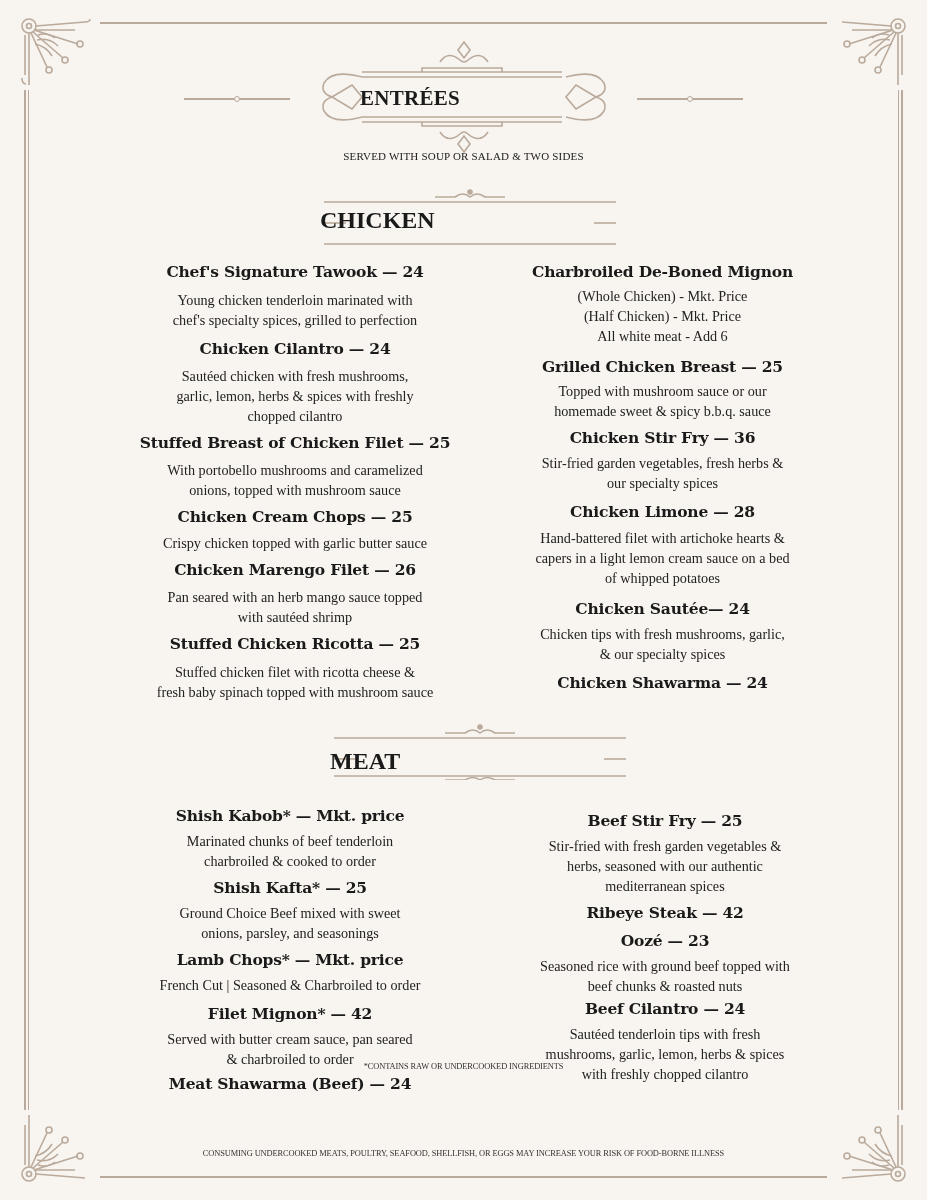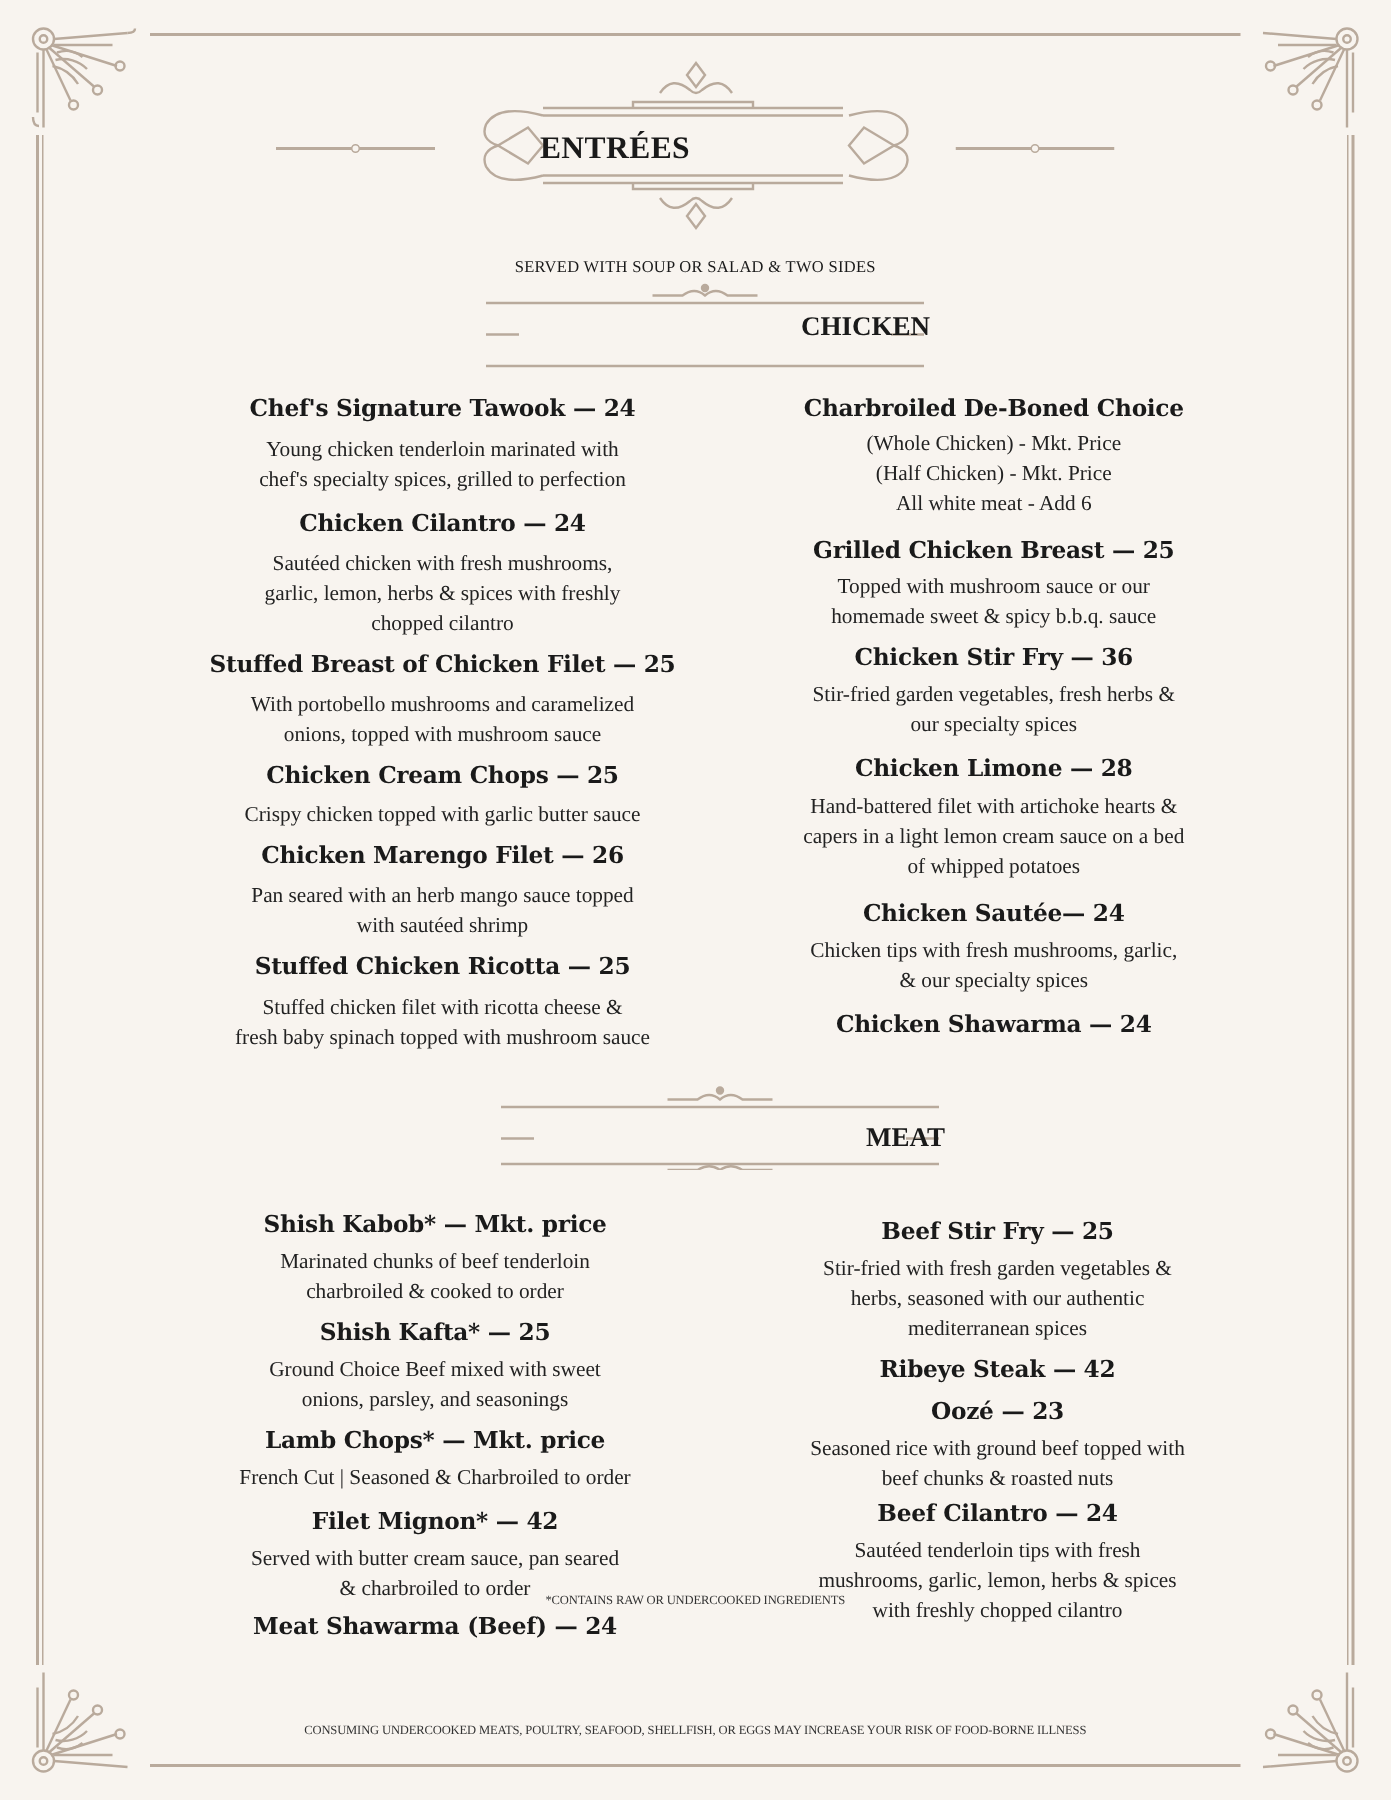--- a/index.html
+++ b/index.html
@@ -8,28 +8,28 @@
 
   .frame-line { position: absolute; background: #b9aa9c; }
   .corner { position: absolute; width: 110px; height: 110px; }
 
   .title-area { position: absolute; left: 0; top: 40px; width: 820px; height: 120px; }
   .title-text {
     position: absolute; left: 0; right: 0; top: 46px; text-align: center;
     font-family: "Liberation Serif", serif; font-weight: bold; font-size: 21px; letter-spacing: 0.3px;
   }
   .subtitle {
-    position: absolute; left: 0; right: 0; top: 172px; text-align: center;
+    position: absolute; left: 0; right: 0; top: 150px; text-align: center;
     font-family: "Liberation Serif", serif; font-size: 11px; letter-spacing: 0.2px;
   }
 
   .section-head { position: absolute; left: 320px; width: 300px; height: 58px; }
   .section-head .label {
-    position: absolute; left: 0; right: 0; top: 19px; text-align: right;
-    font-family: "Liberation Serif", serif; font-weight: bold; font-size: 18px;
+    position: absolute; left: 0; right: 0; top: 19px; text-align: left;
+    font-family: "Liberation Serif", serif; font-weight: bold; font-size: 24px;
   }
 
   .col { position: absolute; text-align: center; }
   .item { margin-bottom: 4px; }
   .item-name {
     font-family: "DejaVu Serif", serif; font-weight: bold; font-size: 15.5px;
     line-height: 22px; white-space: nowrap; letter-spacing: -0.2px;
   }
   .item-desc {
     font-family: "Liberation Serif", serif; font-size: 14.2px; line-height: 20px;
@@ -187,21 +187,21 @@
   </div>
   <div class="item">
     <div class="item-name">Stuffed Chicken Ricotta — 25</div>
     <div class="item-desc" style="margin-top:7px;">Stuffed chicken filet with ricotta cheese &amp;
 fresh baby spinach topped with mushroom sauce</div>
   </div>
 </div>
 
 <div class="col" style="left:480px; top:261px; width:365px;">
   <div class="item" style="margin-bottom:10px;">
-    <div class="item-name">Charbroiled De-Boned Choice</div>
+    <div class="item-name">Charbroiled De-Boned Mignon</div>
     <div class="item-desc" style="margin-top:3px;">(Whole Chicken) - Mkt. Price
 (Half Chicken) - Mkt. Price
 All white meat - Add 6</div>
   </div>
   <div class="item" style="margin-bottom:6px;">
     <div class="item-name">Grilled Chicken Breast — 25</div>
     <div class="item-desc" style="margin-top:3px;">Topped with mushroom sauce or our
 homemade sweet &amp; spicy b.b.q. sauce</div>
   </div>
   <div class="item" style="margin-bottom:8px;">

